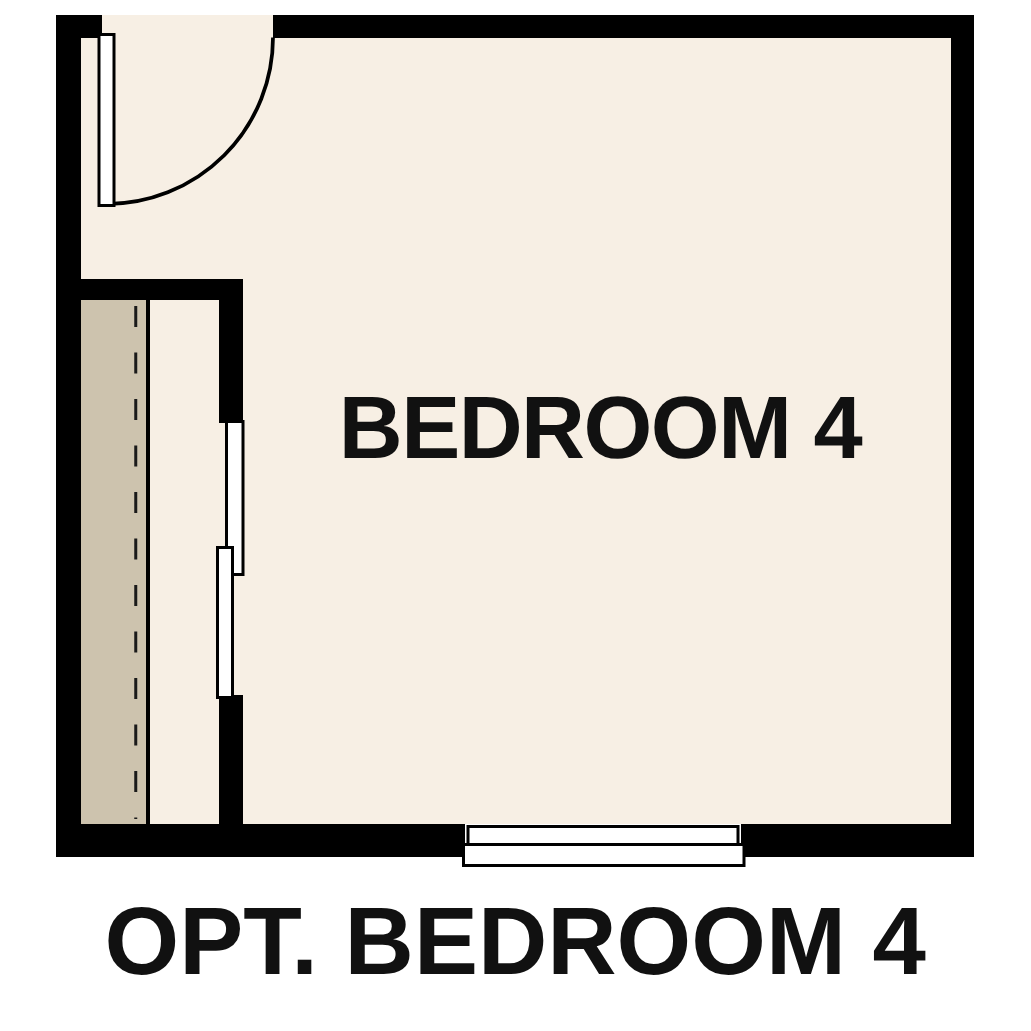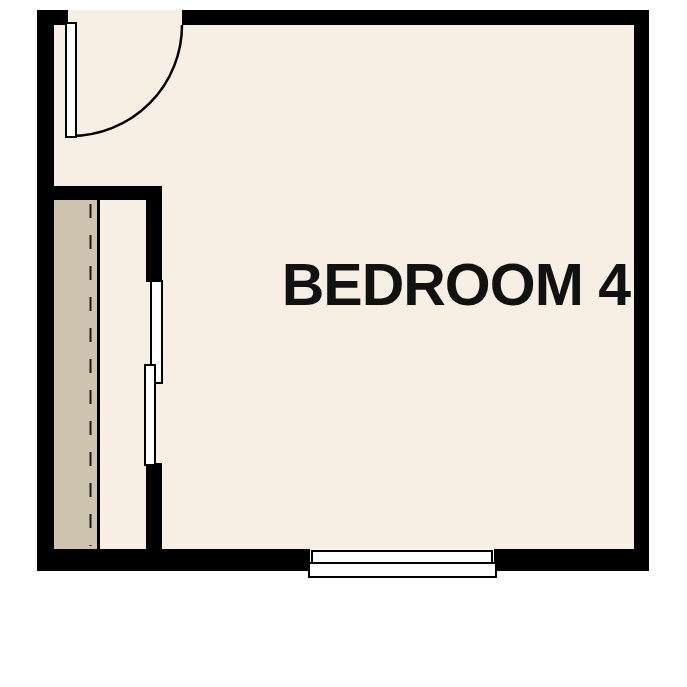--- a/index.html
+++ b/index.html
@@ -20,21 +20,21 @@
   .plan-svg {
     position: absolute;
     left: 0;
     top: 0;
   }
   .label {
     position: absolute;
     font-weight: 700;
     color: #111111;
     white-space: nowrap;
-    text-align: right;
+    text-align: center;
     -webkit-user-select: none;
     user-select: none;
   }
   .room-label {
     left: 170px;
     width: 460px;
     top: 256px;
     font-size: 59px;
     line-height: 59px;
     letter-spacing: -1px;
@@ -98,14 +98,15 @@
 
     <g>
       <rect x="310" y="549" width="184" height="22" fill="#ffffff" shape-rendering="crispEdges"></rect>
       <rect x="312" y="551" width="180" height="12" fill="#ffffff" stroke="#000000" stroke-width="2"></rect>
       <rect x="309" y="563" width="187" height="14" fill="#ffffff" stroke="#000000" stroke-width="2"></rect>
     </g>
   </svg>
 
   <div class="label room-label">BEDROOM 4</div>
 
+  <div class="label plan-caption">OPT. BEDROOM 4</div>
 
 </div>
 
 </body></html>

